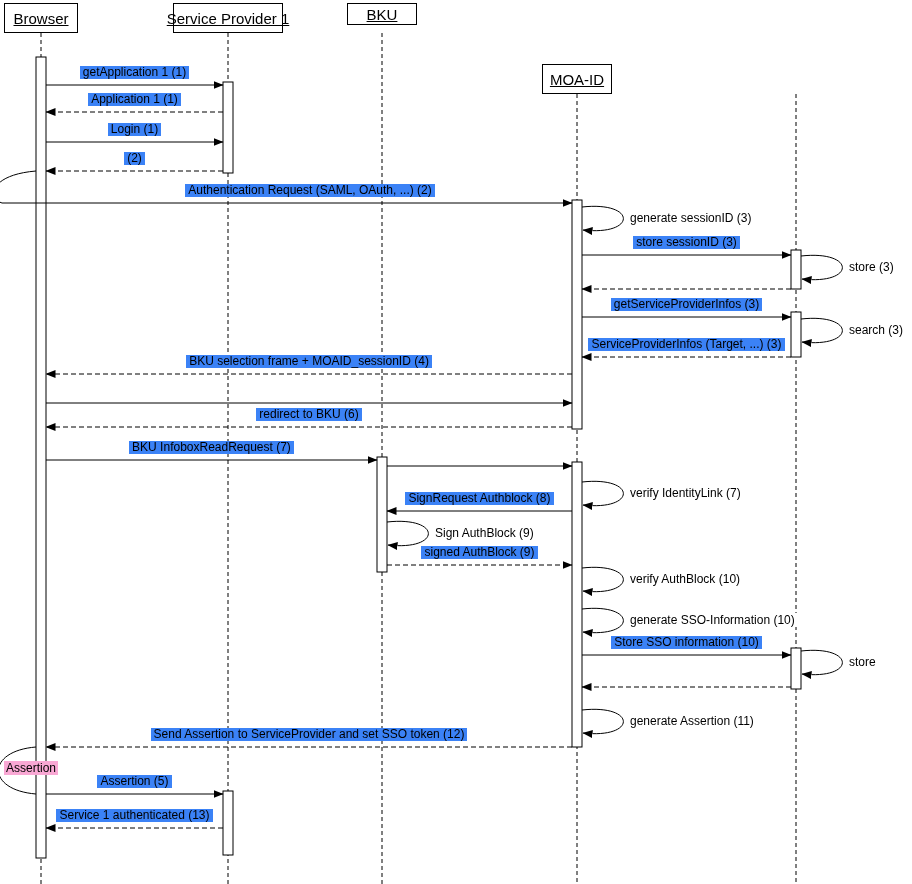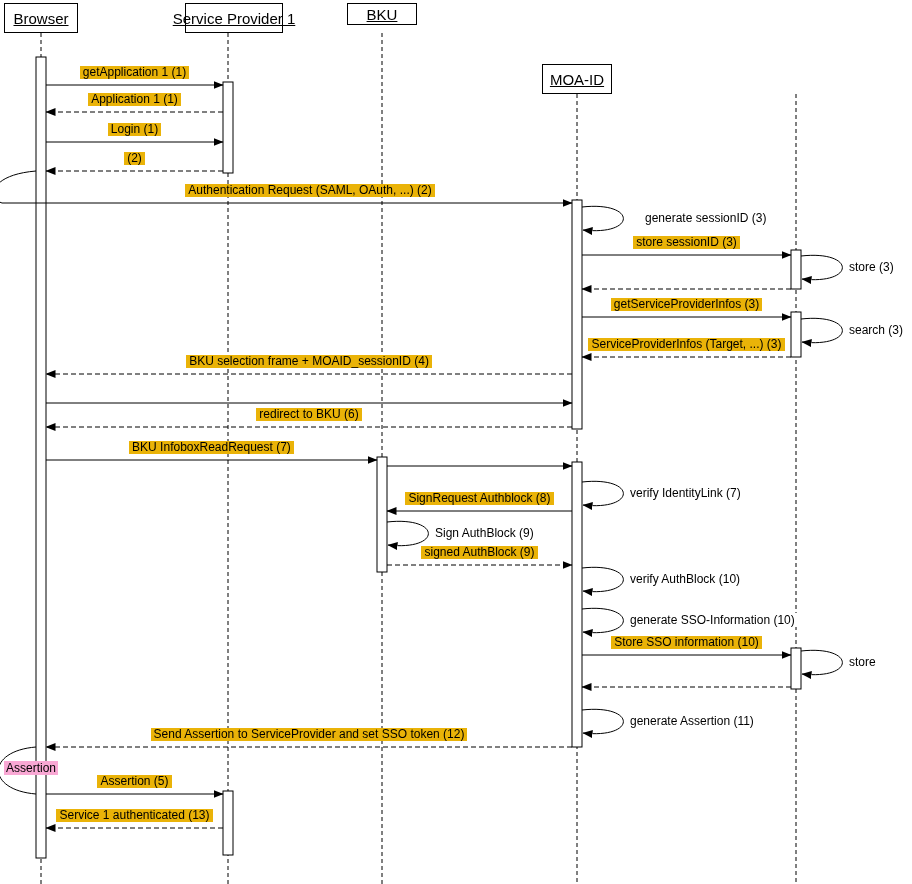--- a/index.html
+++ b/index.html
@@ -15,21 +15,21 @@
   #svg-layer { position: absolute; left: 0; top: 0; }
   .lifeline   { stroke: #000; stroke-width: 1; stroke-dasharray: 4 3; }
   .activation { fill: #ffffff; stroke: #000; stroke-width: 1; }
   .flow       { stroke: #000; stroke-width: 1; fill: none; }
   .flow.dashed { stroke-dasharray: 5 3; }
   #labels-layer {
     position: absolute; left: 0; top: 0; width: 912px; height: 884px;
     font-size: 12px; line-height: 13px; pointer-events: none;
   }
   .msg-label { position: absolute; width: 480px; text-align: center; white-space: nowrap; }
-  .msg-label span { background: #eab308; padding: 0 3px; display: inline-block; text-align: center; }
+  .msg-label span { background: #3b82f6; padding: 0 3px; display: inline-block; text-align: center; }
   .self-label { position: absolute; white-space: nowrap; }
   .self-label span { background: #ffffff; padding: 0 2px; }
   .loop-label { position: absolute; white-space: nowrap; }
   .loop-label span { background: #f9a8d4; padding: 0 2px; }
   .actor-box {
     position: absolute;
     background: #ffffff;
     border: 1px solid #000;
     display: flex; align-items: center; justify-content: center;
     font-size: 15px;
@@ -105,33 +105,33 @@
       <div class="msg-label" style="left: 446.5px; top: 338px;"><span>ServiceProviderInfos (Target, ...) (3)</span></div>
       <div class="msg-label" style="left: 69px; top: 355px;"><span>BKU selection frame + MOAID_sessionID (4)</span></div>
       <div class="msg-label" style="left: 69px; top: 408px;"><span>redirect to BKU (6)</span></div>
       <div class="msg-label" style="left: -28.5px; top: 441px;"><span>BKU InfoboxReadRequest (7)</span></div>
       <div class="msg-label" style="left: 239.5px; top: 492px;"><span>SignRequest Authblock (8)</span></div>
       <div class="msg-label" style="left: 239.5px; top: 546px;"><span>signed AuthBlock (9)</span></div>
       <div class="msg-label" style="left: 446.5px; top: 636px;"><span>Store SSO information (10)</span></div>
       <div class="msg-label" style="left: 69px; top: 728px;"><span>Send Assertion to ServiceProvider and set SSO token (12)</span></div>
       <div class="msg-label" style="left: -105.5px; top: 775px;"><span>Assertion (5)</span></div>
       <div class="msg-label" style="left: -105.5px; top: 809px;"><span>Service 1 authenticated (13)</span></div>
-      <div class="self-label" style="left: 628px; top: 211.5px; margin-left: 15px;"><span>generate sessionID (3)</span></div>
+      <div class="self-label" style="left: 628px; top: 211.5px;"><span>generate sessionID (3)</span></div>
       <div class="self-label" style="left: 847px; top: 260.5px;"><span>store (3)</span></div>
       <div class="self-label" style="left: 847px; top: 323.5px;"><span>search (3)</span></div>
       <div class="self-label" style="left: 628px; top: 486.5px;"><span>verify IdentityLink (7)</span></div>
       <div class="self-label" style="left: 433px; top: 526.5px;"><span>Sign AuthBlock (9)</span></div>
       <div class="self-label" style="left: 628px; top: 572.5px;"><span>verify AuthBlock (10)</span></div>
       <div class="self-label" style="left: 628px; top: 613.5px;"><span>generate SSO-Information (10)</span></div>
       <div class="self-label" style="left: 847px; top: 655.5px;"><span>store</span></div>
       <div class="self-label" style="left: 628px; top: 714.5px;"><span>generate Assertion (11)</span></div>
       <div class="actor-box" style="left: 4px; top: 3px; width: 74px; height: 30px;">
         <span>Browser</span>
       </div>
-      <div class="actor-box" style="left: 173px; top: 3px; width: 98px; height: 30px; margin-left: 12px;">
+      <div class="actor-box" style="left: 173px; top: 3px; width: 110px; height: 30px;">
         <span>Service Provider 1</span>
       </div>
       <div class="actor-box" style="left: 347px; top: 3px; width: 70px; height: 22px;">
         <span>BKU</span>
       </div>
       <div class="actor-box" style="left: 542px; top: 64px; width: 70px; height: 30px;">
         <span>MOA-ID</span>
       </div>
     </div>
 </div>

